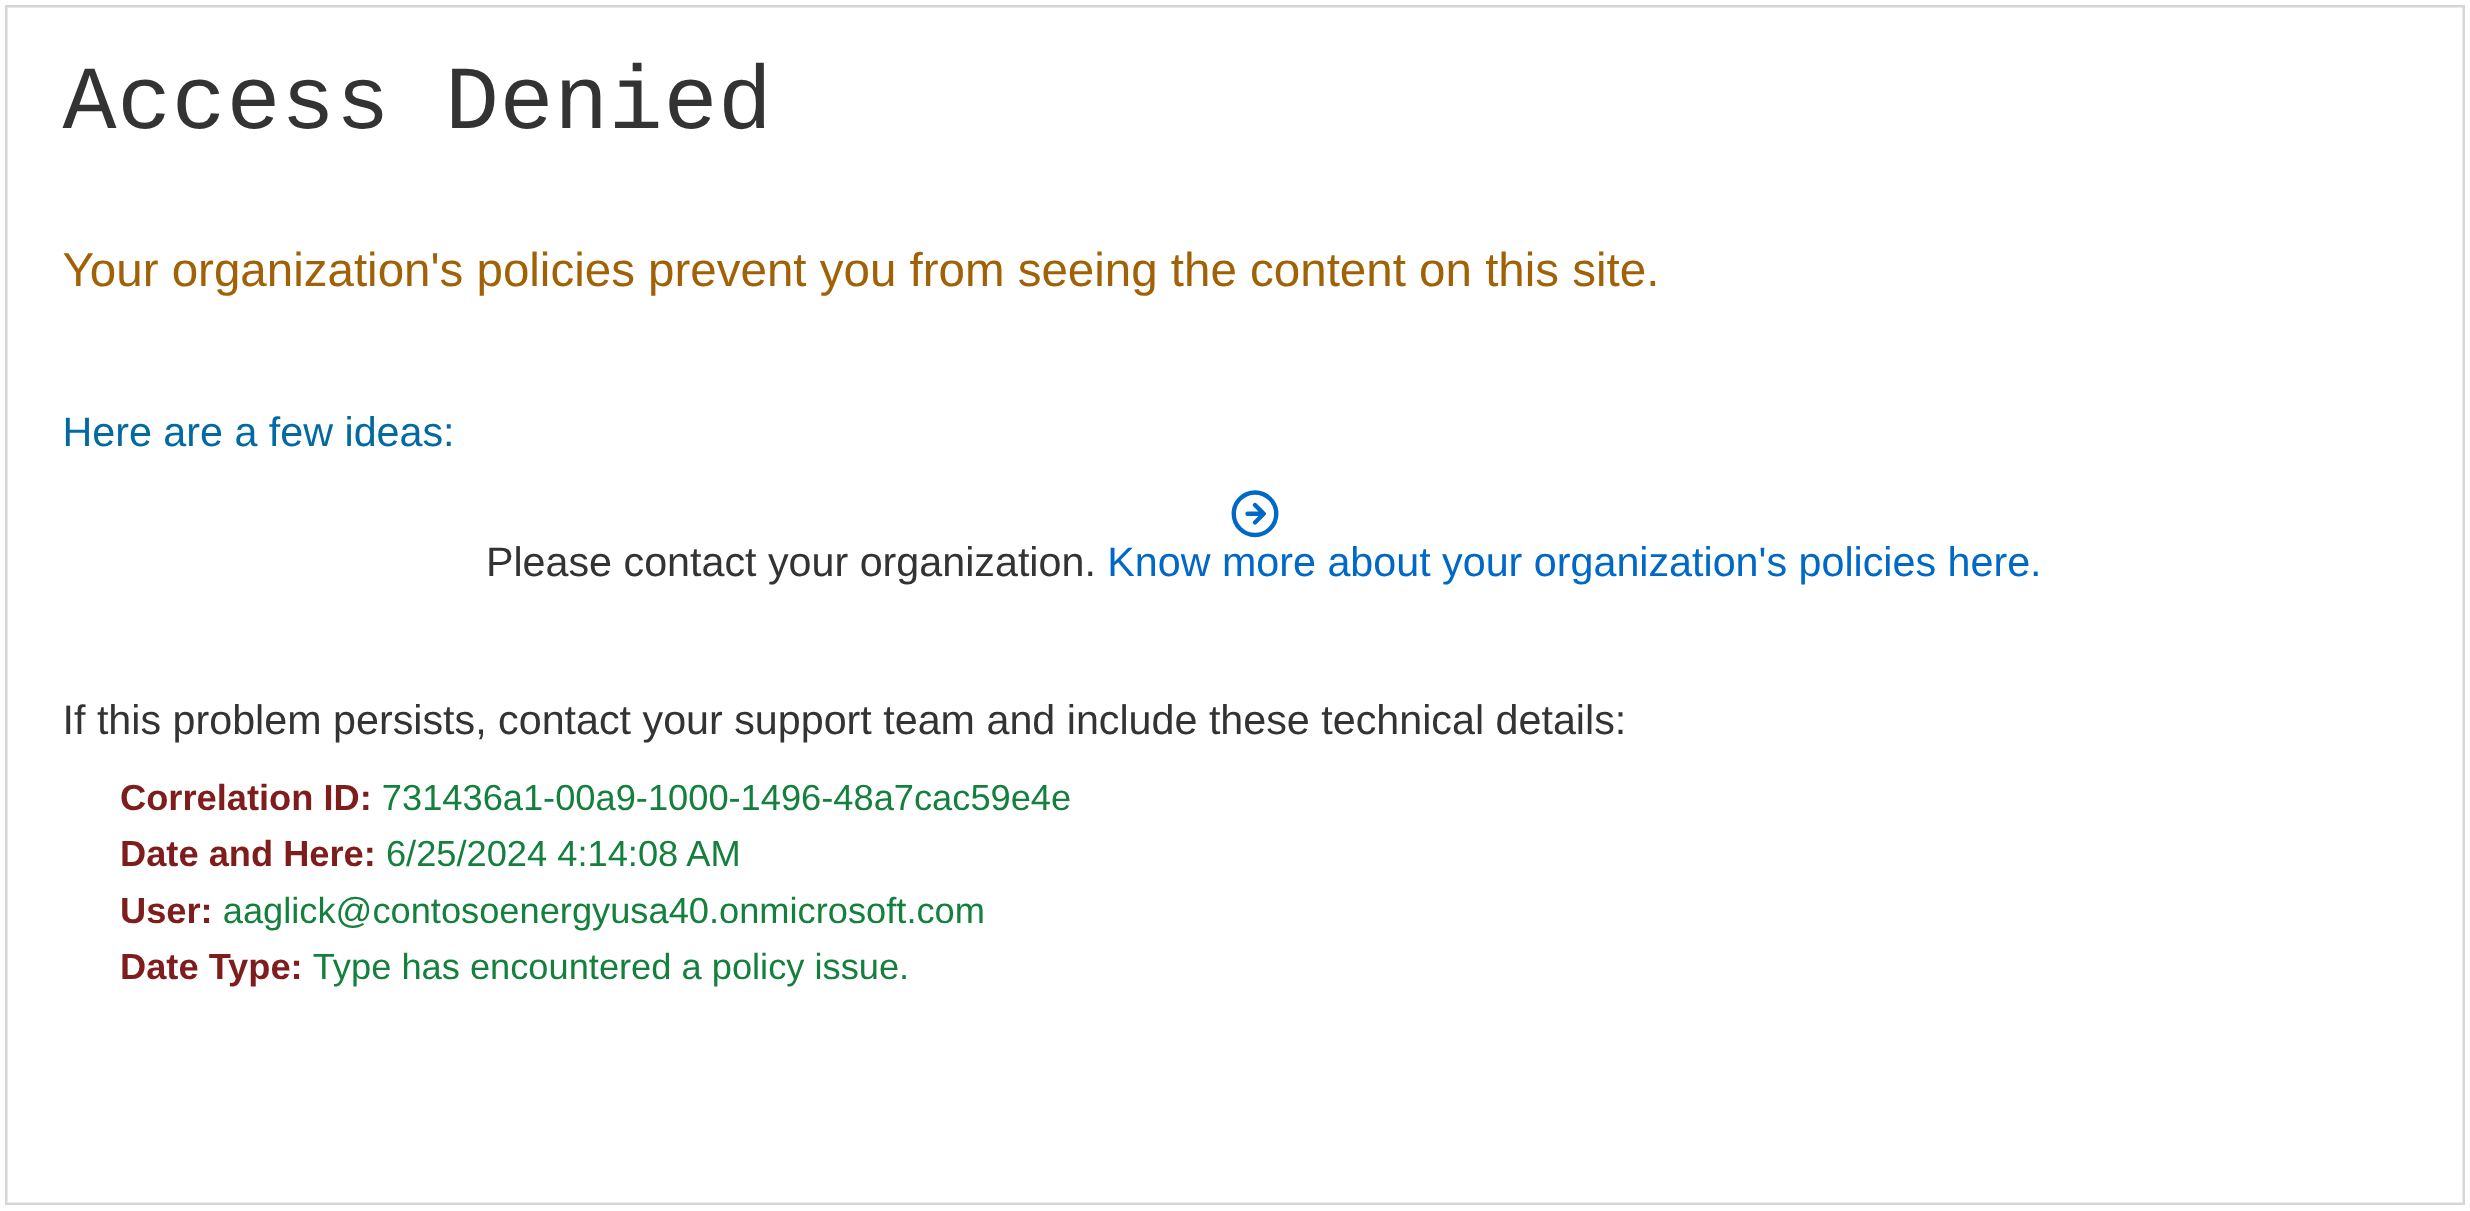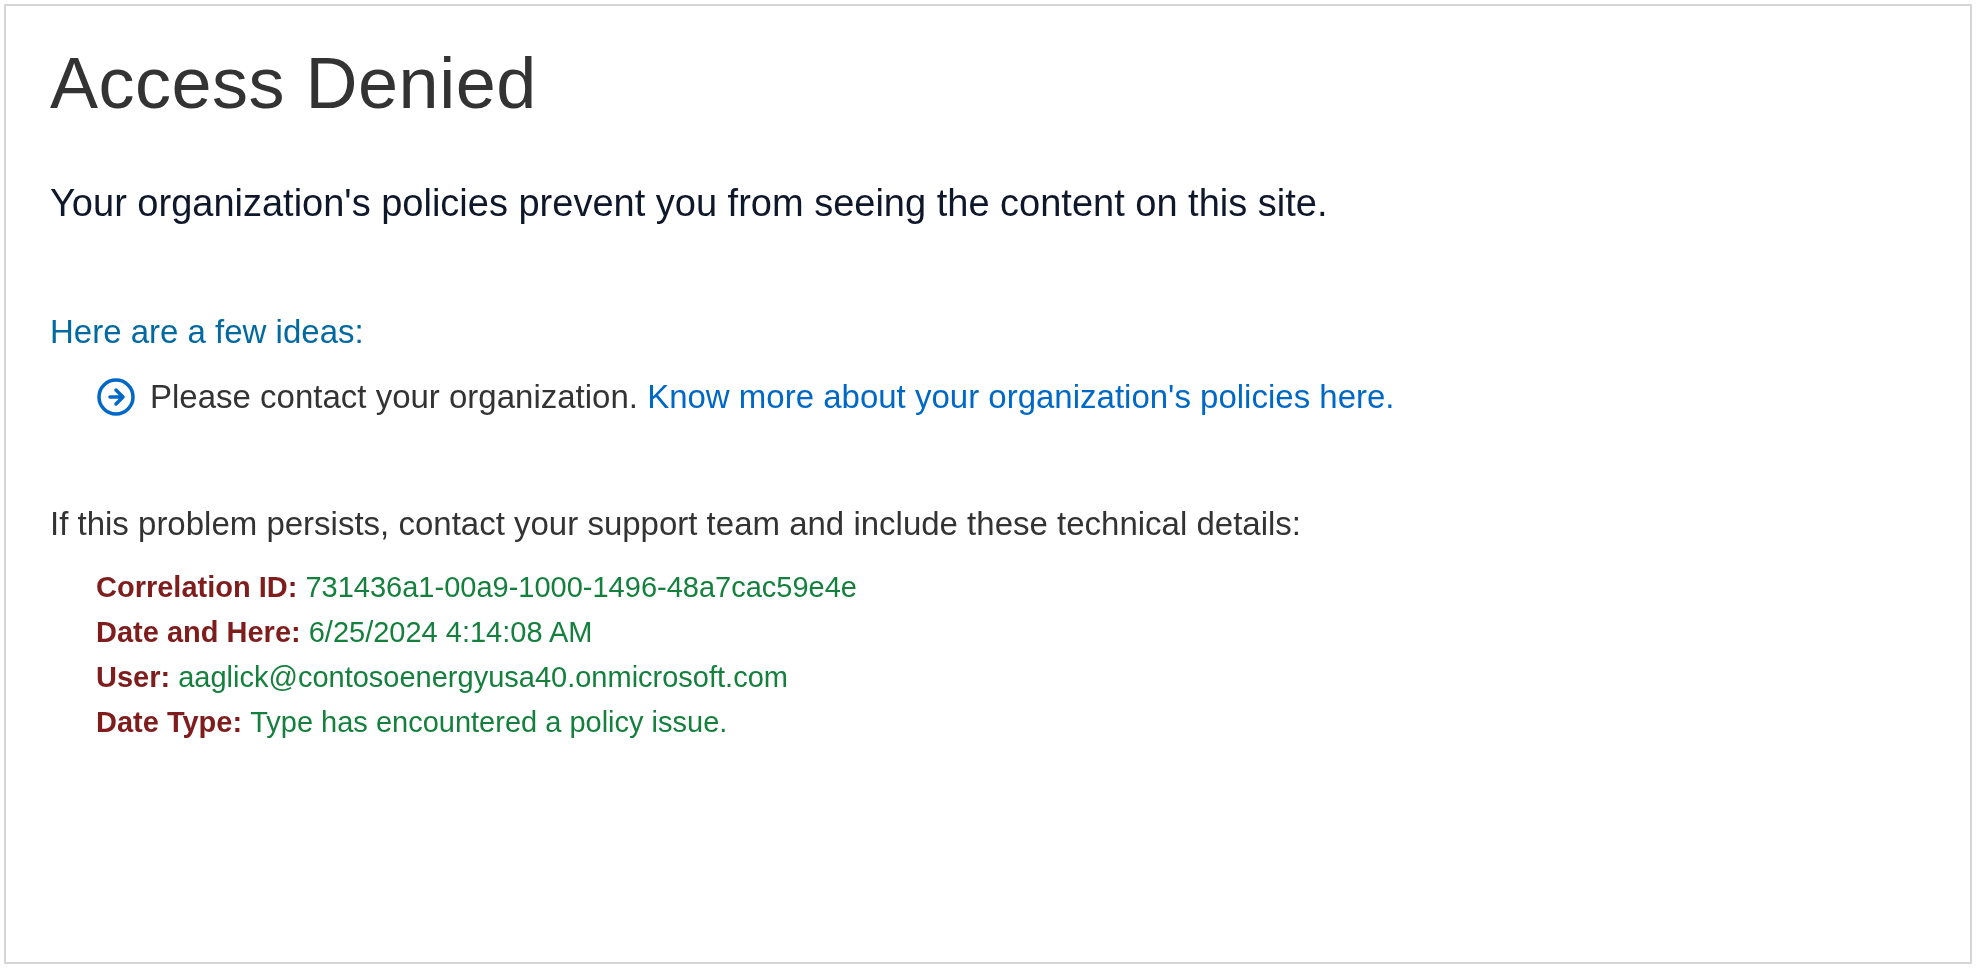--- a/index.html
+++ b/index.html
@@ -16,41 +16,43 @@
     .container {
       border: 2px solid #d6d6d6;
       margin: 4px;
       padding: 36px 44px 44px 44px;
       min-height: 960px;
     }
     h1.page-title {
       font-size: 72px;
       font-weight: 300;
       color: #333333;
-      margin-bottom: 54px;
+      margin-bottom: 68px;
       letter-spacing: 0.5px;
+      font-family: Liberation Mono, monospace;
     }
     .message {
       font-size: 38px;
       font-weight: 400;
-      color: #0f172a;
+      color: #a16207;
       margin-bottom: 84px;
       line-height: 1.35;
     }
     .ideas-label {
       font-size: 33px;
       font-weight: 400;
       color: #0369a1;
       margin-bottom: 26px;
     }
     .idea-row {
       display: flex;
       align-items: center;
       padding-left: 46px;
       margin-bottom: 88px;
+      flex-direction: column;
     }
     .arrow-icon {
       width: 40px;
       height: 40px;
       flex-shrink: 0;
       margin-right: 14px;
     }
     .idea-text {
       font-size: 33px;
       color: #333333;

